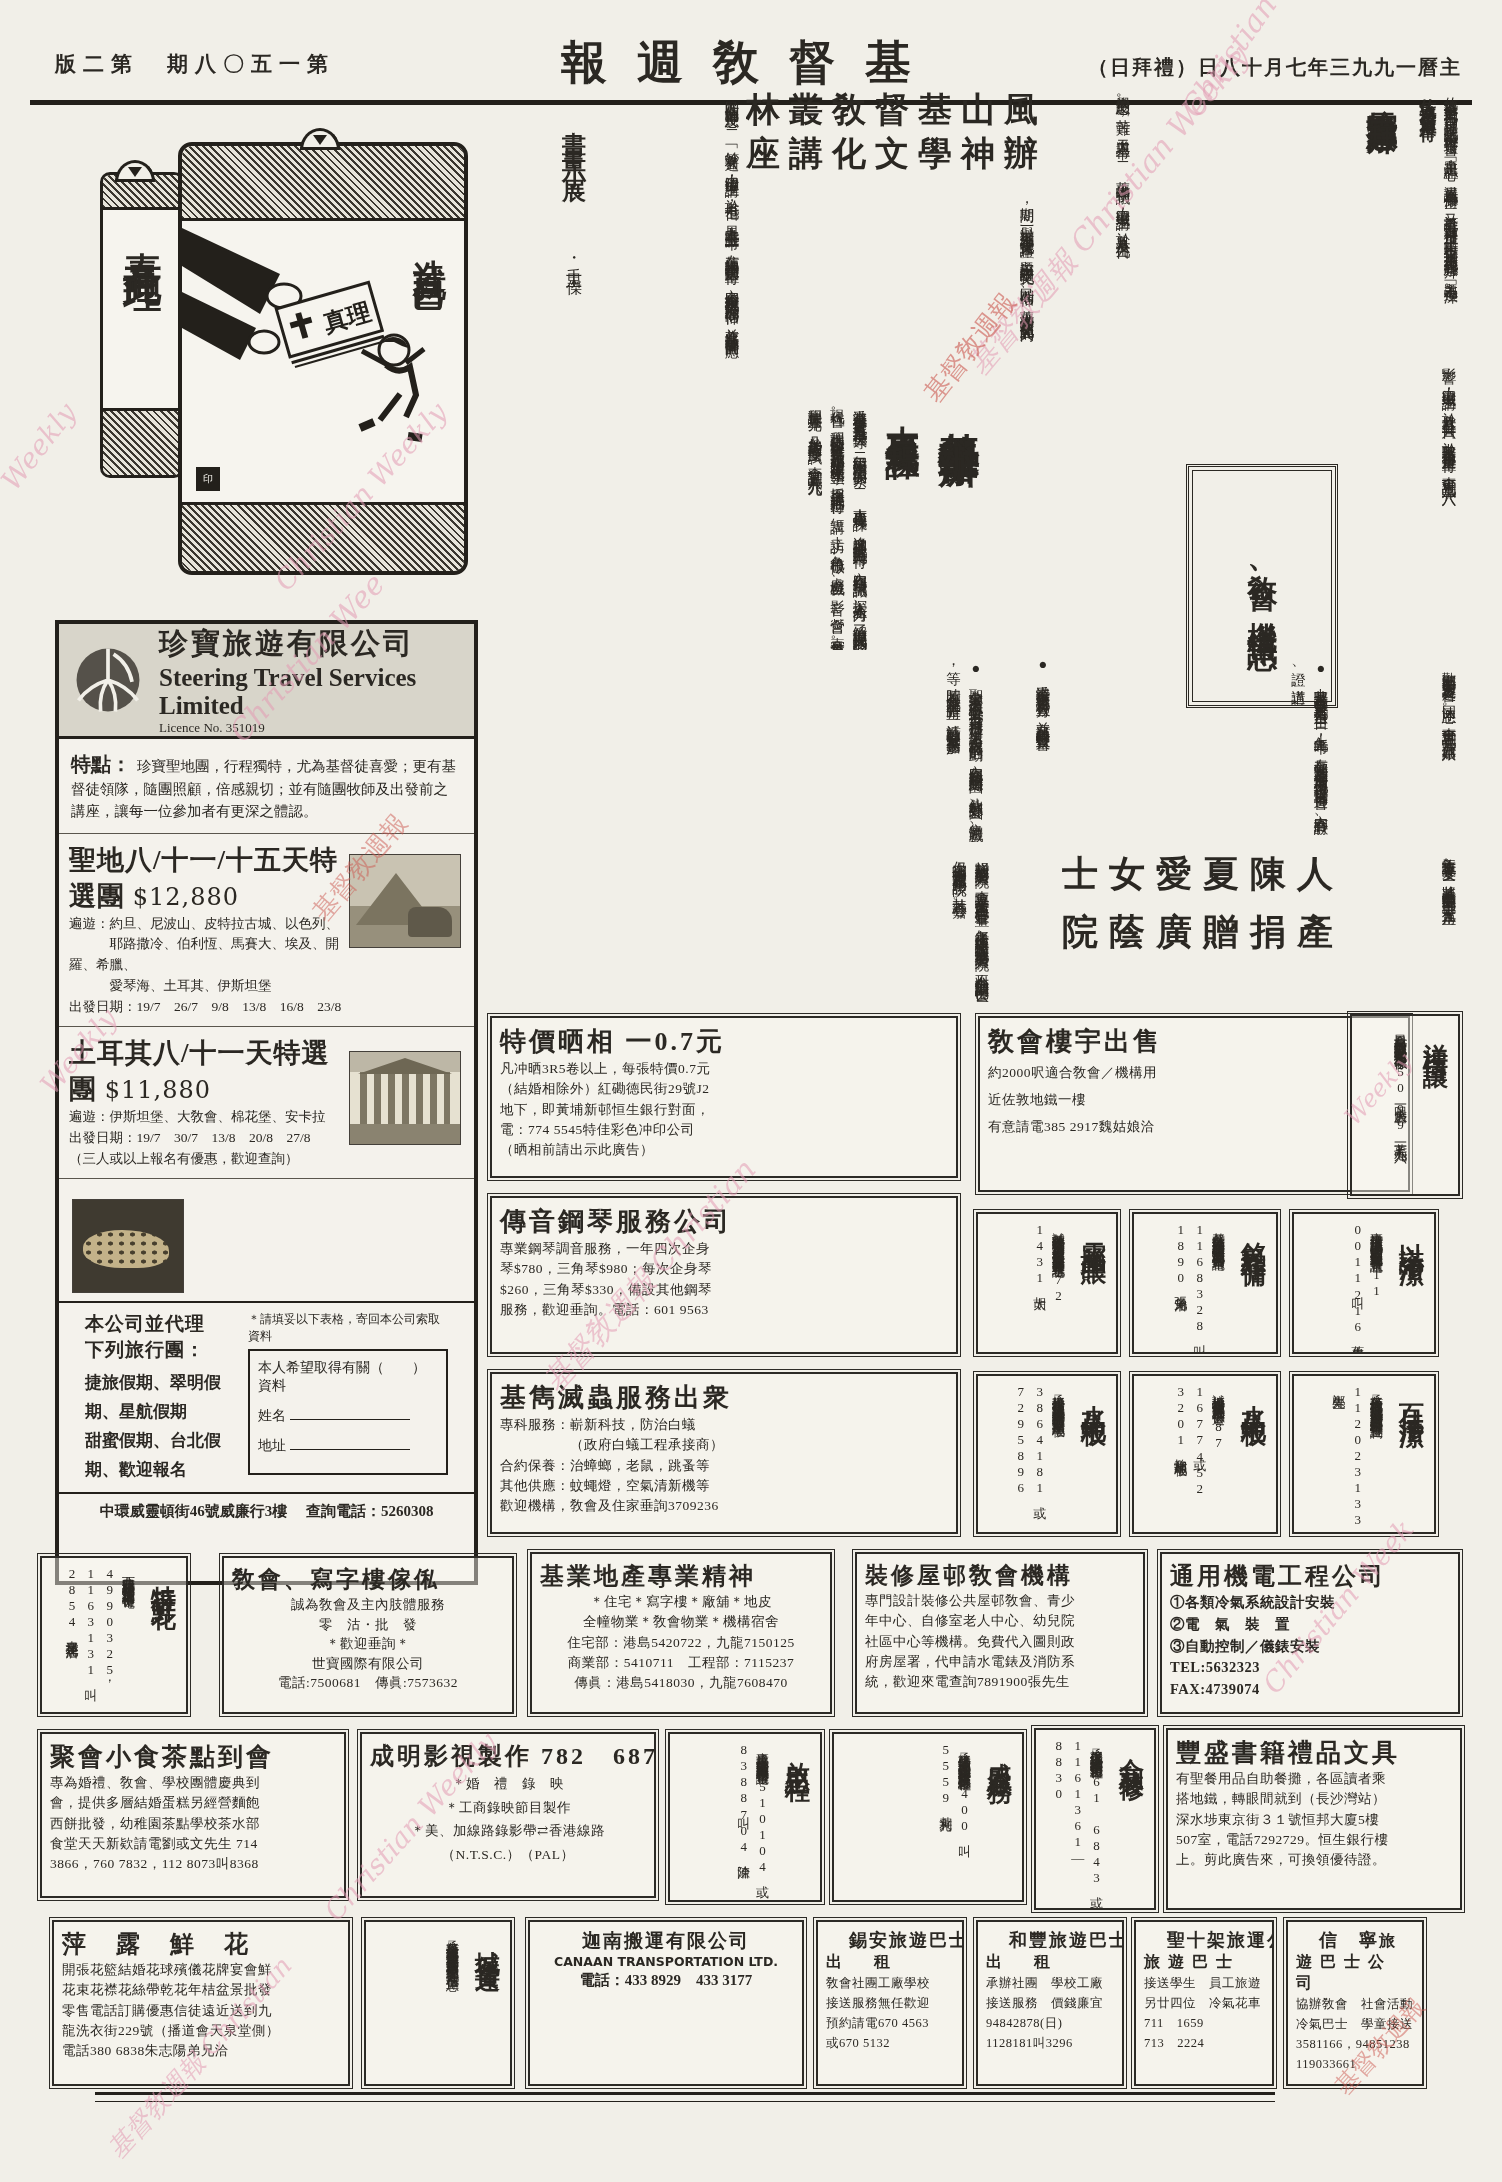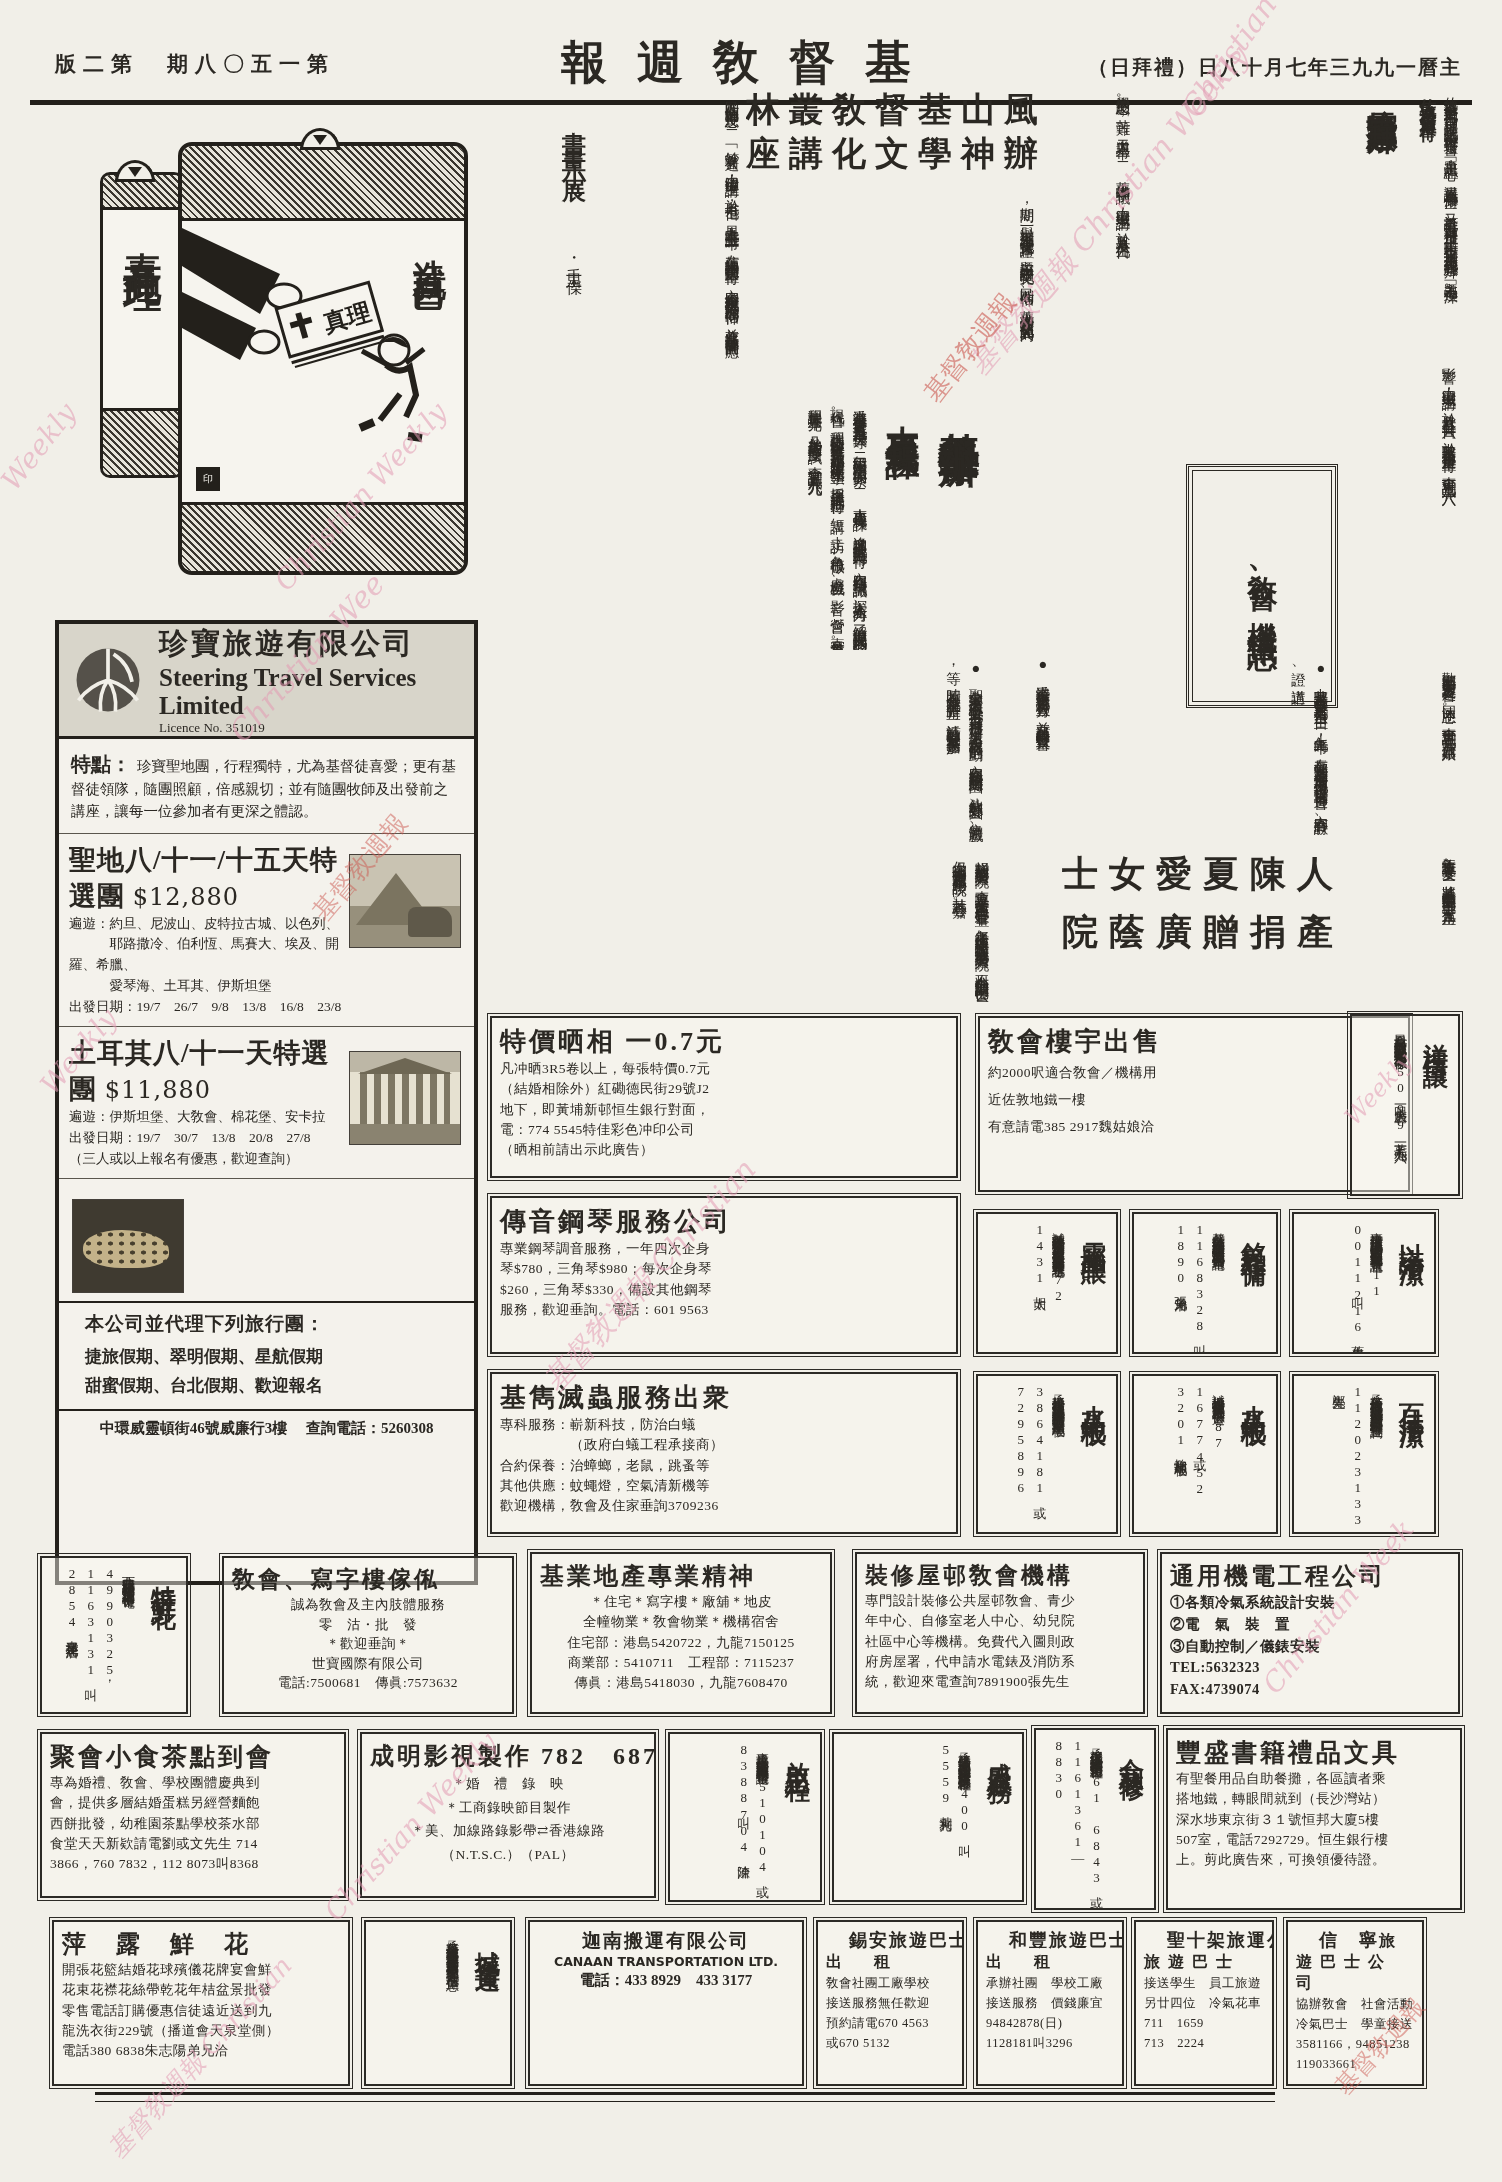--- a/index.html
+++ b/index.html
@@ -320,20 +320,28 @@
             <div class="ph ph-safrica"></div>
           </aside>
         </div>
       </div>
     <div class="tr-agents">
       <div class="agl">
         <div class="at">本公司並代理下列旅行團：</div>
         <div class="al">捷旅假期、翠明假期、星航假期</div>
         <div class="al">甜蜜假期、台北假期、歡迎報名</div>
       </div>
+      <div class="agr">
+        <div>＊請填妥以下表格，寄回本公司索取資料</div>
+        <div class="formbox">
+          <div class="fl">本人希望取得有關（　　）資料</div>
+          <div class="fl"><span>姓名</span> <span class="blank"></span></div>
+          <div class="fl"><span>地址</span> <span class="blank"></span></div>
+        </div>
+      </div>
     </div>
     <div class="tr-foot">
       <span>中環威靈頓街46號威廉行3樓</span>　
       <span>查詢電話：5260308</span>
     </div>
   </div>
 
   <div id="ads-layer">
       <div class="ad ad-photo-dev"><span class="t">特價晒相 一0.7元</span><div class="ln">凡冲晒3R5卷以上，每張特價0.7元</div><div class="ln">（結婚相除外）紅磡德民街29號J2</div><div class="ln">地下，即黃埔新邨恒生銀行對面，</div><div class="ln">電：774 5545特佳彩色冲印公司</div><div class="ln">（晒相前請出示此廣告）</div></div>
       <div class="ad ad-church-sale"><span class="t">敎會樓宇出售</span><div class="ln">約2000呎適合敎會／機構用</div><div class="ln">近佐敦地鐵一樓</div><div class="ln">有意請電385 2917魏姑娘洽</div></div>

